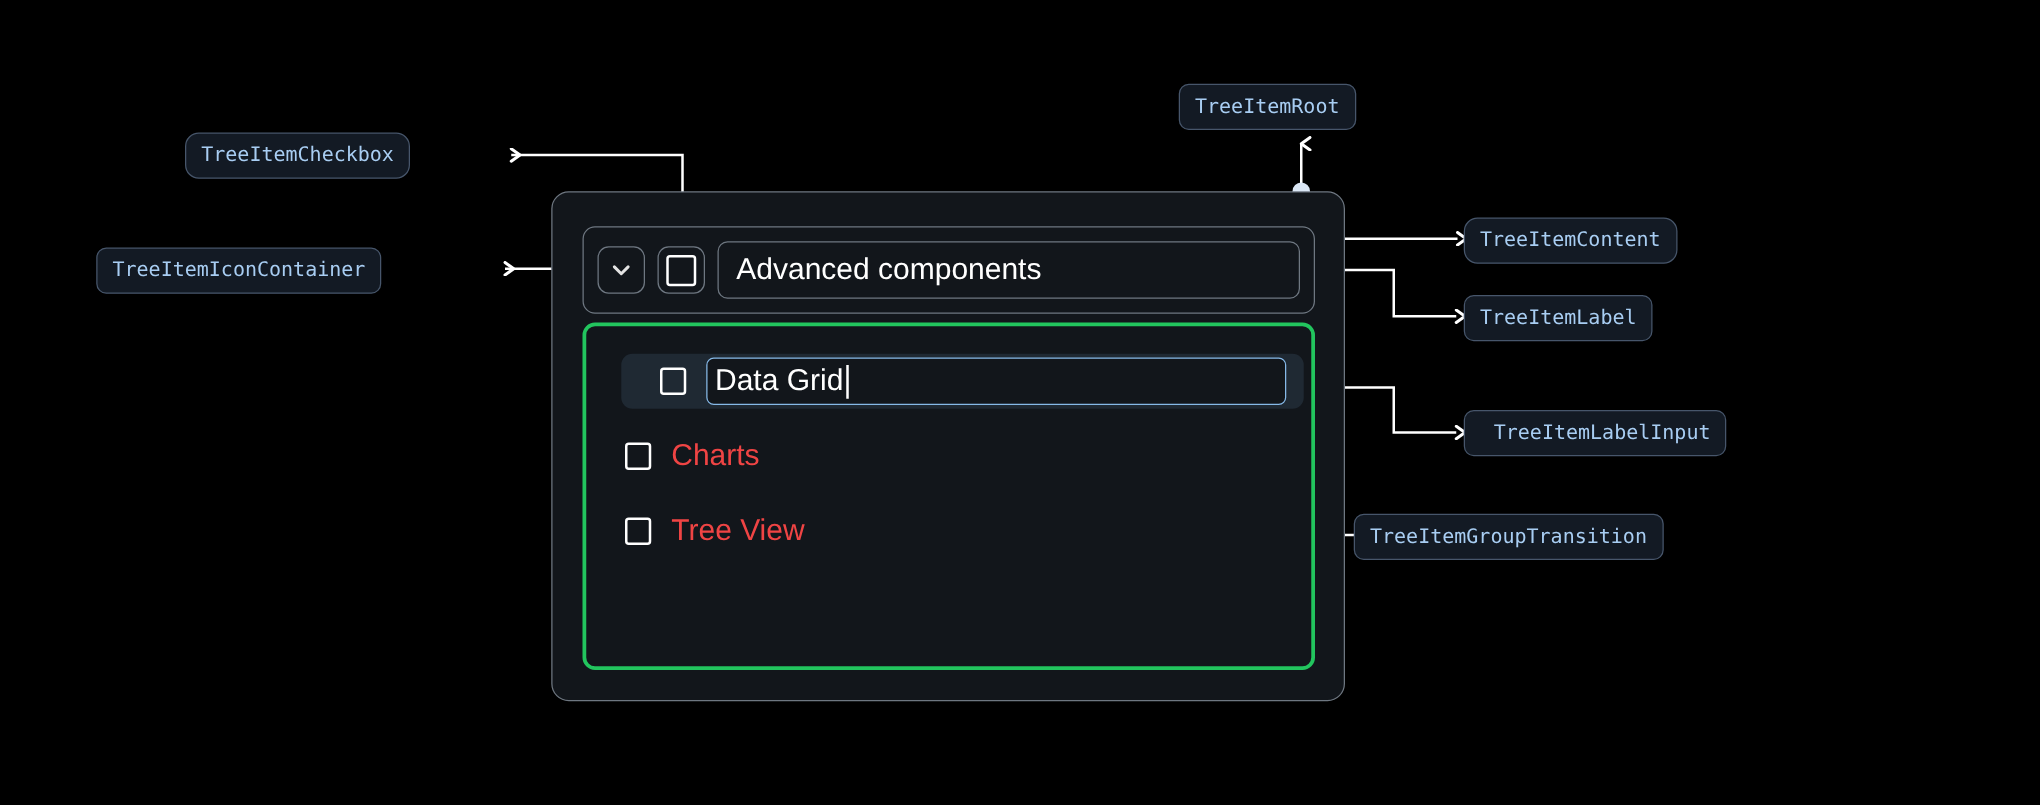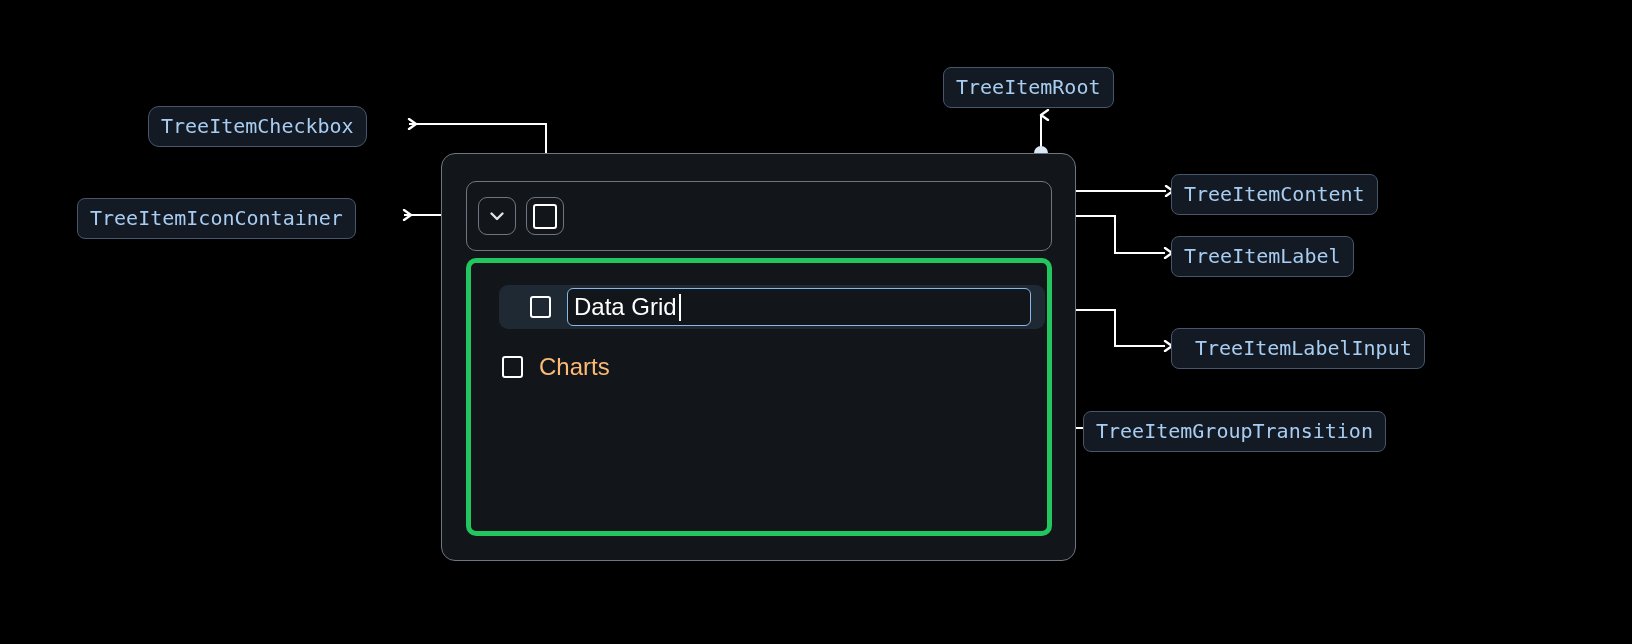--- a/index.html
+++ b/index.html
@@ -18,21 +18,21 @@
 
   
   .badge {
     position: absolute;
     box-sizing: border-box;
     background: #131a24;
     border: 1px solid #47566b;
     border-radius: 8px;
     color: #a8cdf2;
     font-family: "DejaVu Sans Mono", "Liberation Mono", monospace;
-    font-size: 20px;
+    font-size: 16px;
     letter-spacing: 0px;
     line-height: 1;
     padding: 9px 12px 10px 12px;
     white-space: nowrap;
   }
 
   
   #connectors {
     position: absolute;
     left: 0;
@@ -126,21 +126,21 @@
 
   
   .group-transition {
     position: absolute;
     left: 466px;
     top: 258px;
     width: 586px;
     height: 278px;
     box-sizing: border-box;
     background: #12161b;
-    border: 5px solid #22c55e;
+    border: 3px solid #22c55e;
     border-radius: 10px;
     padding-top: 22px;
   }
 
   .child-row {
     display: flex;
     align-items: center;
     gap: 16px;
     height: 44px;
     margin: 0 0 16px 0;
@@ -151,21 +151,21 @@
     background: #1f2933;
     border-radius: 9px;
     margin-left: 28px;
     margin-right: 0;
     padding-left: 3px;
     width: 546px;
   }
   .child-row:last-child { margin-bottom: 0; }
 
   .child-label {
-    color: #fdba74;
+    color: #ef4444;
     font-size: 24px;
     line-height: 1;
     font-family: "Liberation Sans", sans-serif;
   }
 
   .label-input {
     flex: 1 1 auto;
     height: 38px;
     margin-right: 14px;
     box-sizing: border-box;
@@ -237,46 +237,53 @@
   <div class="icon-container">
     <span>
       <svg width="22" height="22" viewBox="0 0 22 22">
         <path d="M5.5 8.5 L11 14 L16.5 8.5" fill="none" stroke="#e3e3e3" stroke-width="2.4" stroke-linecap="round" stroke-linejoin="round"></path>
       </svg>
     </span>
   </div>
   <div class="item-checkbox">
     <span class="cb-glyph small"></span>
   </div>
+  <div class="tree-label">
+    <span>Advanced components</span>
+  </div>
 </div>
 
 <div class="group-transition">
 
   <div class="child-row selected">
     <span class="cb-glyph" style="margin-left:28px"></span>
     <div class="label-input">
       <span>Data Grid</span>
         <span class="caret"></span>
     </div>
   </div>
 
   <div class="child-row">
     <span class="cb-glyph"></span>
     <span class="child-label">Charts</span>
   </div>
 
 
+  <div class="child-row">
+    <span class="cb-glyph"></span>
+    <span class="child-label">Tree View</span>
+  </div>
 
 </div>
 
 <div class="badge" style="left:148px;  top:106px;border-radius:11px;">TreeItemCheckbox</div>
 
 <div class="badge" style="left:77px;   top:198px;">TreeItemIconContainer</div>
 
 <div class="badge" style="left:943px;  top:67px;">TreeItemRoot</div>
 
-<div class="badge" style="left:1171px; top:174px;">TreeItemContent</div>
+<div class="badge" style="left:1171px; top:174px;border-radius:11px;">TreeItemContent</div>
 
 <div class="badge" style="left:1171px; top:236px;">TreeItemLabel</div>
 
 <div class="badge" style="left:1171px; top:328px;padding-left:23px;">TreeItemLabelInput</div>
 
 <div class="badge" style="left:1083px; top:411px;">TreeItemGroupTransition</div>
 
 </body></html>

